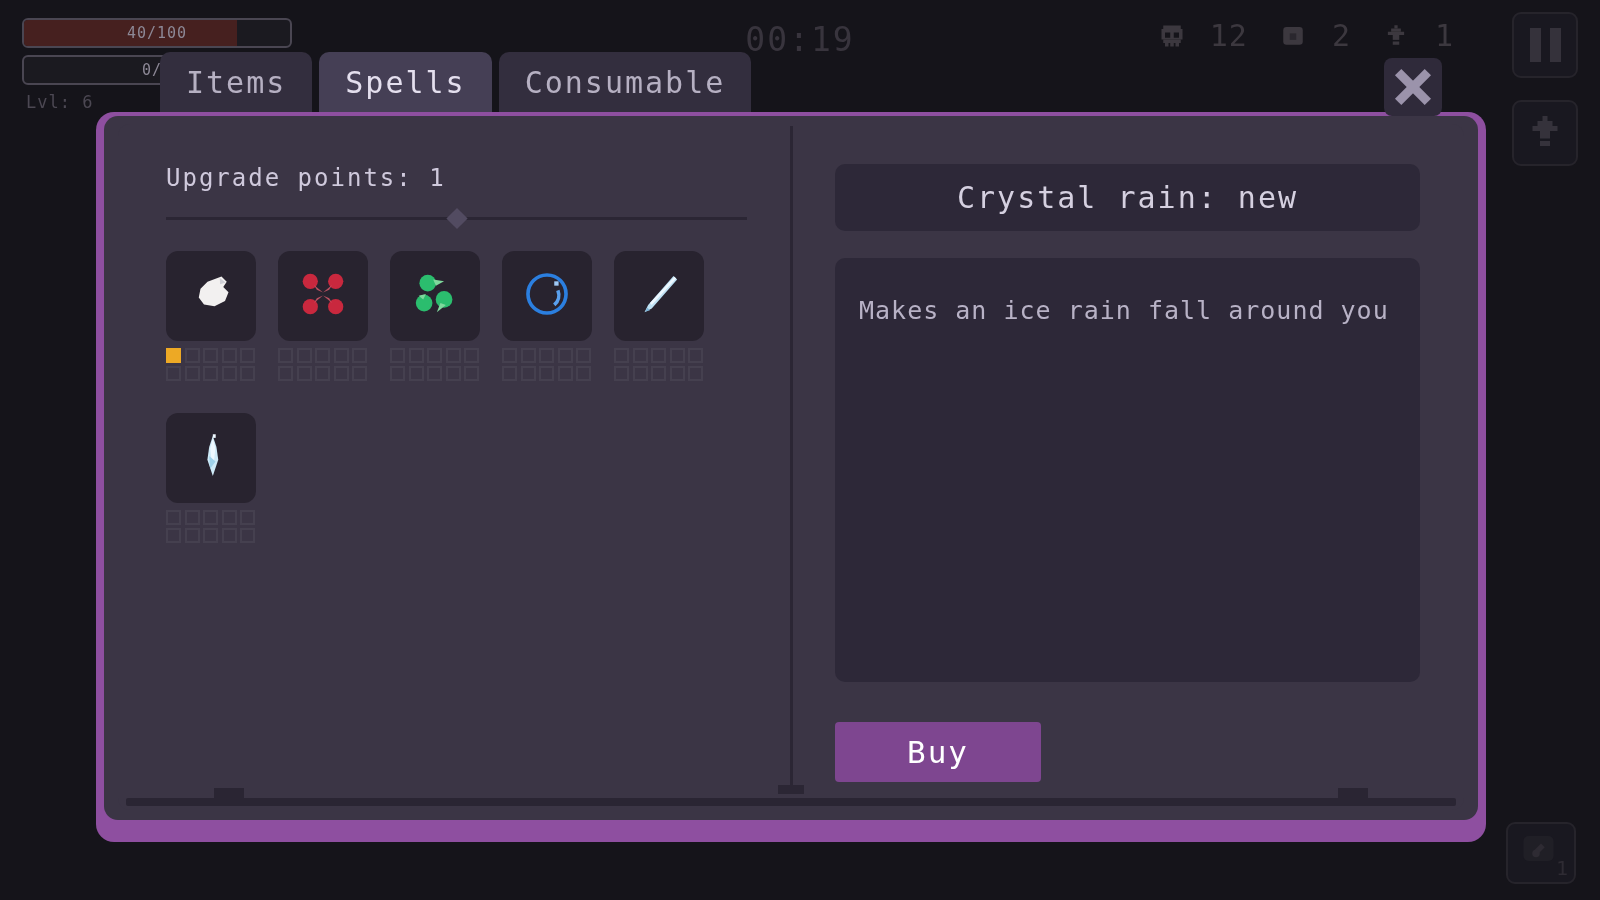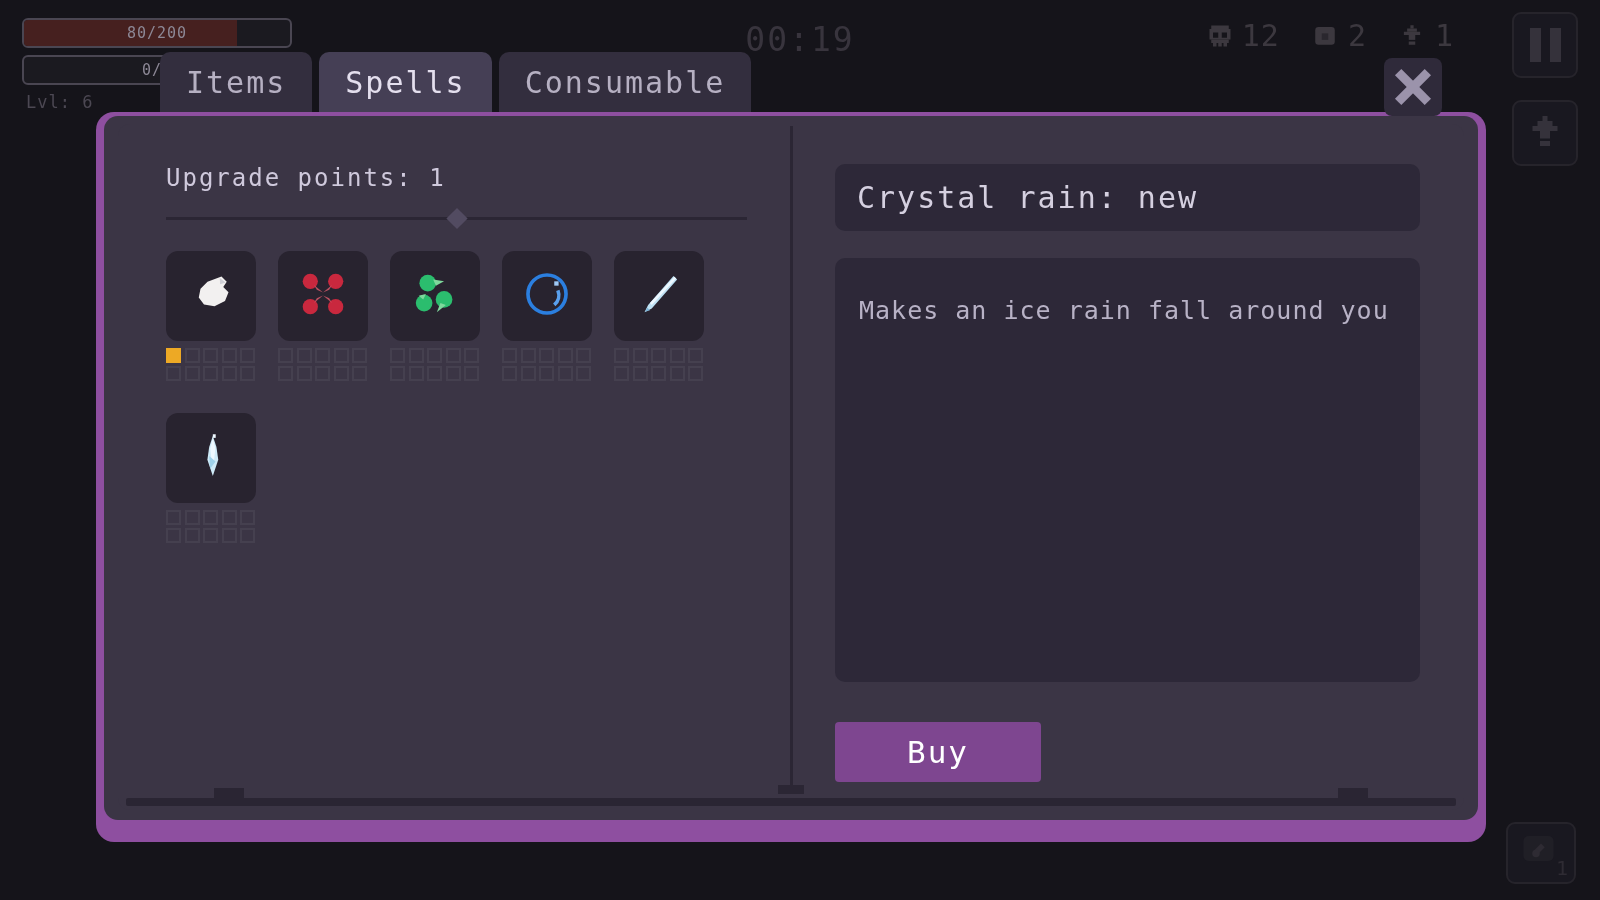--- a/index.html
+++ b/index.html
@@ -25,21 +25,21 @@
   #hp-fill  { background:#46201f; width:80%; }
   #xp-fill  { background:#2a3a4a; width:0%; }
   #lvl-label { font-size:17px; color:#4c4853; letter-spacing:1px; padding-left:4px; }
 
   #timer {
     position:absolute; left:0; right:0; top:20px; text-align:center;
     font-size:33px; color:#38343d; letter-spacing:2px; z-index:4;
   }
 
   #stats { position:absolute; right:146px; top:18px; display:flex; align-items:center; gap:6px; z-index:5; }
-  .stat { display:flex; align-items:center; gap:8px; margin-left:26px;justify-content:space-between; }
+  .stat { display:flex; align-items:center; gap:24px; margin-left:26px;justify-content:space-between; }
   .stat:first-child { margin-left:0; }
   .stat-val { font-size:30px; color:#3c383f; letter-spacing:1px; }
   .stat-ico { width:28px; height:28px; display:block; }
 
   
   .side-btn {
     position:absolute; right:22px; width:66px; height:66px;
     border:2px solid #26242b; border-radius:9px; background:#191820;
     display:flex; align-items:center; justify-content:center; z-index:5;
   }
@@ -122,38 +122,39 @@
   }
   .pip-grid { margin-top:7px; display:grid; grid-template-columns:repeat(5,1fr); gap:3px; }
   .pip { width:15px; height:15px; border:2px solid #45404f; background:transparent; }
   .pip.on { background:#eda925; border-color:#eda925; }
 
   
   .panel { background:#2d2838; border-radius:10px; }
   #spell-title {
     padding:16px 22px; font-size:30px; color:#d5d0e0; letter-spacing:2px;
     margin-bottom:27px;
+    text-align:center;
   }
   #spell-desc {
     height:424px; padding:35px 24px; font-size:25px; color:#b8b2c6;
     letter-spacing:1px; line-height:1.4;
   }
   #btn-buy {
     margin-top:40px; width:206px; height:60px; background:#7e4690;
     border-radius:4px; display:flex; align-items:center; justify-content:center;
     font-size:31px; color:#ffffff; letter-spacing:2px;
   }
 </style>
 </head>
 <body>
 
 <div id="hud-bars">
   <div class="bar-shell">
     <div class="bar-fill" id="hp-fill" style="width: 80%;"></div>
-    <div class="bar-text">80/200</div>
+    <div class="bar-text">40/100</div>
   </div>
   <div class="bar-shell">
     <div class="bar-fill" id="xp-fill" style="width: 0%;"></div>
     <div class="bar-text">0/1</div>
   </div>
   <div id="lvl-label">Lvl: 6</div>
 </div>
 
 <div id="timer">00:19</div>
 

